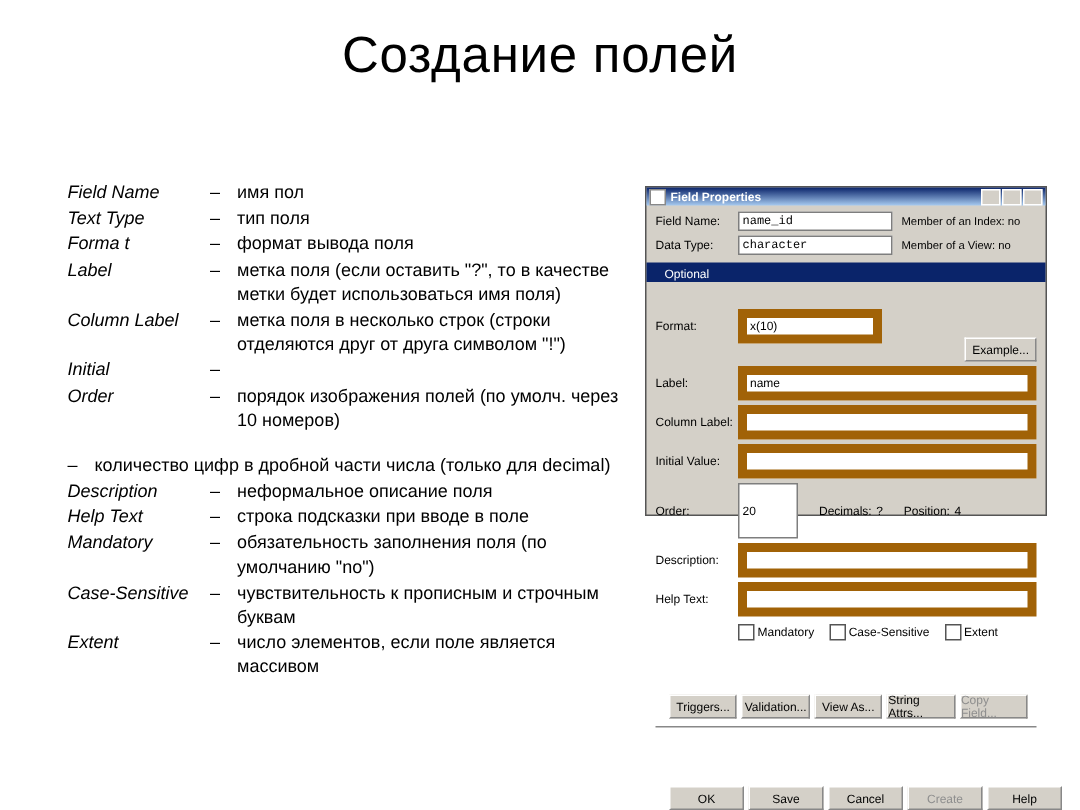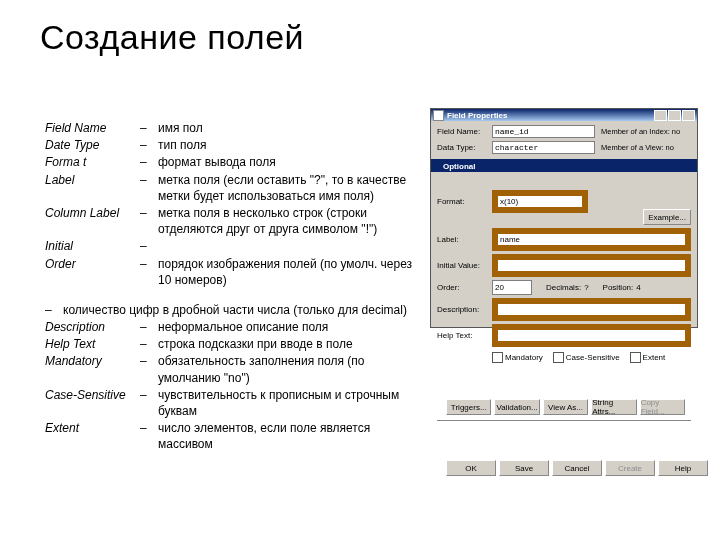--- a/index.html
+++ b/index.html
@@ -1,66 +1,66 @@
 <!DOCTYPE html>
 <html><head>
 <meta charset="utf-8">
 <style>
   html,body{margin:0;padding:0;width:720px;height:540px;background:#fff;font-family:Arial,Helvetica,sans-serif;color:#000;}
   .slide{position:relative;width:720px;height:540px;}
-  .title{font-size:34px;padding-top:18px;letter-spacing:.5px;padding-left:40px;}
+  .title{font-size:34px;text-align:center;padding-top:18px;letter-spacing:.5px;}
   .content{position:absolute;top:120px;left:45px;width:380px;font-size:12px;line-height:1.35;}
   .row{display:flex;margin-bottom:1px;}
   .label{flex:0 0 95px;font-style:italic;}
   .dash{flex:0 0 18px;text-align:left;}
   .desc{flex:1;}
 
   
-  .dlg{position:absolute;top:108px;left:430px;width:266px;height:218px;background:#d4d0c8;border:1px solid #555;font-size:8px;color:#000;}
+  .dlg{position:absolute;top:124px;left:430px;width:266px;height:218px;background:#d4d0c8;border:1px solid #555;font-size:8px;color:#000;}
   .dlg .tb{height:12px;background:linear-gradient(#0a246a,#a6caf0);color:#fff;display:flex;align-items:center;padding:0 2px;font-weight:bold;}
   .dlg .tb .ticon{width:9px;height:9px;background:#fff;margin-right:3px;border:1px solid #888;}
   .dlg .tb .spacer{flex:1;}
   .dlg .tb .wbtn{width:11px;height:9px;background:#d4d0c8;border:1px solid #fff;margin-left:1px;display:inline-block;}
   .dlg .topform{padding:4px 6px 2px 6px;border-radius:14px;}
   .dlg .frow{display:flex;align-items:center;margin-bottom:3px;}
   .dlg .lab{flex:0 0 55px;}
   .dlg .inp{flex:1;height:11px;background:#fff;border:1px solid #7e7e7e;padding:0 2px;line-height:11px;font-family:Liberation Mono, monospace;}
   .dlg .side{width:90px;font-size:7.5px;padding-left:6px;}
-  .tabstrip{display:flex;background:#0a246a;height:13px;align-items:flex-end;padding-left:2px;font-weight:bold;}
+  .tabstrip{display:flex;background:#0a246a;height:13px;align-items:flex-end;padding-left:2px;}
   .tabstrip .tab{background:#0a246a;color:#fff;font-size:8px;padding:1px 10px;border-radius:3px 3px 0 0;}
   .dlg .body{padding:5px 6px 2px 6px;}
   .dlg .brow{display:flex;align-items:center;margin-bottom:3px;}
   .dlg .blab{flex:0 0 55px;}
   .dlg .binp{flex:1;height:11px;background:#fff;border:6px solid #a16207;padding:0 2px;line-height:11px;}
   .dlg .btn{height:14px;background:#d4d0c8;border:1px solid #888;border-top-color:#fff;border-left-color:#fff;display:inline-flex;align-items:center;justify-content:center;padding:0 4px;margin-left:3px;font-size:8px;margin-top:32px;}
   .dlg .btn.dis{color:#8e8e8e;}
   .checks{display:flex;padding:2px 0 4px 55px;}
   .chk{display:flex;align-items:center;margin-right:10px;font-size:8px;}
   .chk .box{width:9px;height:9px;background:#fff;border:1px solid #555;margin-right:2px;}
   .btnrow{display:flex;padding:0 6px 3px 6px;justify-content:space-between;}
   .btnrow .btn{flex:1;padding:0;}
   .sep{height:1px;background:#888;margin:2px 0 4px 0;}
   .footer{display:flex;padding:3px 6px 4px 6px;justify-content:space-between;}
   .footer .btn{min-width:40px;justify-content:center;}
-  .small{width:34px;height:11px;background:#fff;border:1px solid #7e7e7e;padding:1px 2px;line-height:11px;}
+  .small{width:34px;height:11px;background:#fff;border:1px solid #7e7e7e;padding:12px 2px;line-height:11px;}
 </style>
 </head>
 <body>
 <div class="slide">
 
 <div class="title">Создание полей</div>
 
 <div class="content" id="defs">
       <div class="row">
         <div class="label">Field Name</div>
         <div class="dash">–</div>
         <div class="desc">имя пол</div>
       </div>
       <div class="row">
-        <div class="label">Date Type</div>
+        <div class="label">Text Type</div>
         <div class="dash">–</div>
         <div class="desc">тип поля</div>
       </div>
       <div class="row">
         <div class="label">Forma  t</div>
         <div class="dash">–</div>
         <div class="desc">формат вывода поля</div>
       </div>
       <div class="row">
         <div class="label">Label</div>
@@ -144,20 +144,24 @@
   <div class="body">
     <div class="brow">
       <span class="blab">Format:</span>
       <span class="binp" style="flex:0 0 80px">x(10)</span>
       <span style="flex:1"></span>
       <span class="btn">Example...</span>
     </div>
     <div class="brow">
       <span class="blab">Label:</span>
       <span class="binp">name</span>
+    </div>
+    <div class="brow">
+      <span class="blab">Column Label:</span>
+      <span class="binp"></span>
     </div>
     <div class="brow">
       <span class="blab">Initial Value:</span>
       <span class="binp"></span>
     </div>
     <div class="brow">
       <span class="blab">Order:</span>
       <span class="small">20</span>
       <span style="width:14px"></span>
       <span>Decimals:</span>

